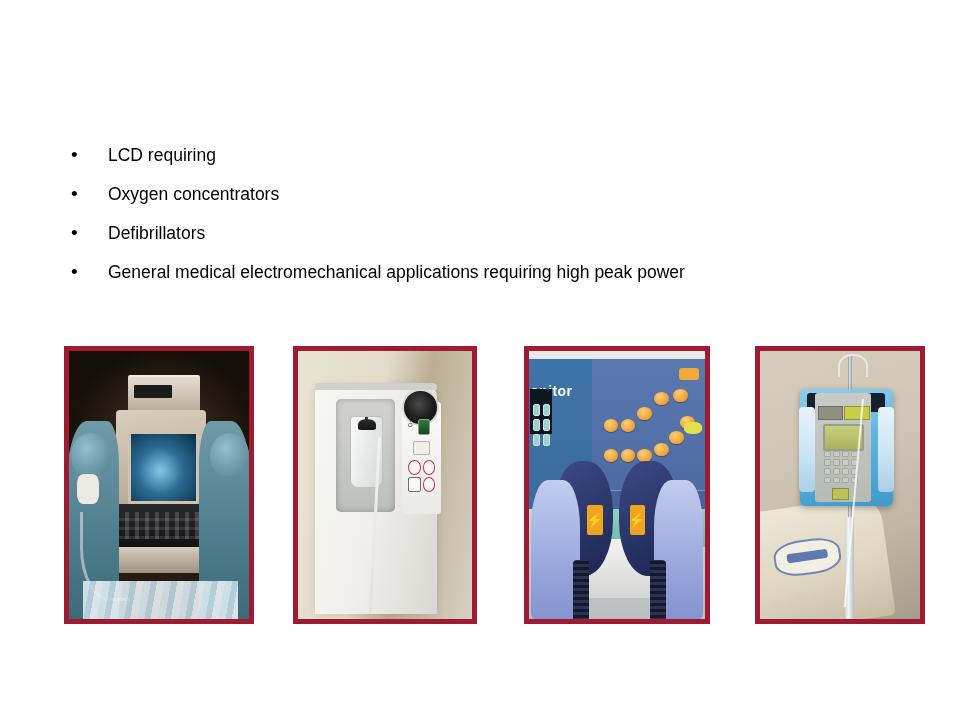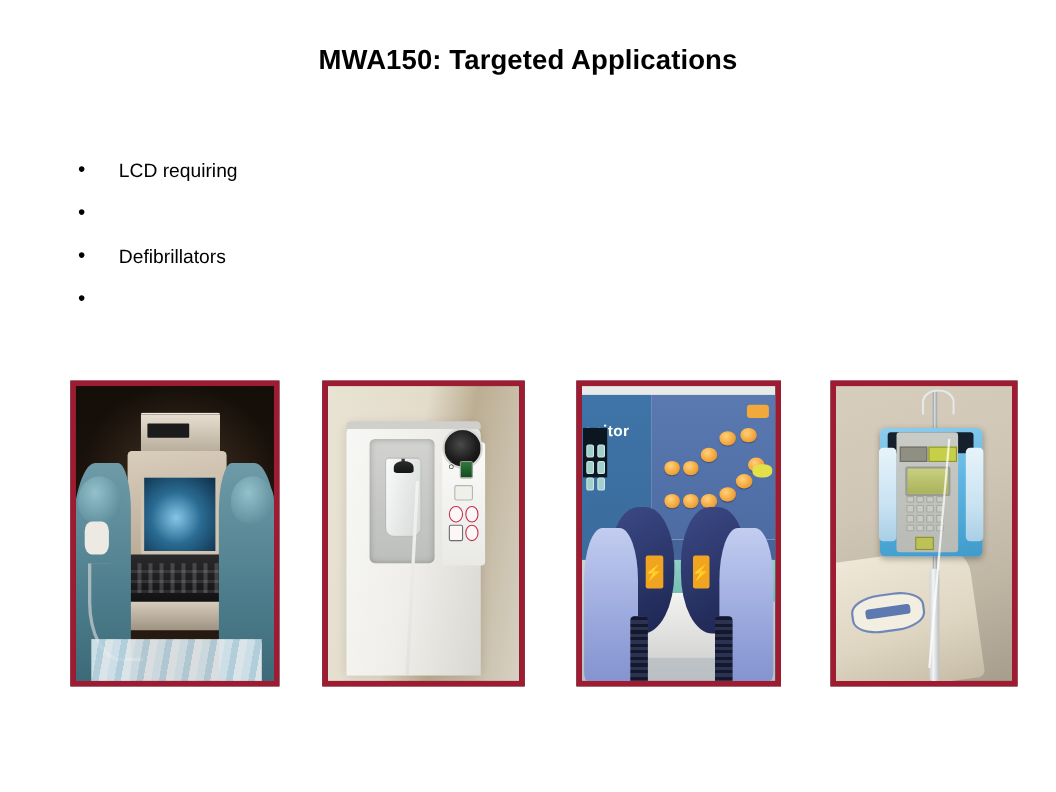--- a/index.html
+++ b/index.html
@@ -403,40 +403,41 @@
     position: absolute; left: 49%; top: 1%; width: 16%; height: 8%;
     border: 2px solid #e6e9ea;
     border-bottom: none; border-radius: 50% 50% 0 0;
   }
 </style>
 </head>
 <body>
 
 <div class="slide">
 
-  <div class="slide-title">MWA150: Targeted Applications</div>
 
   <div class="bullets">
 
     <div class="bullet-row">
       <span class="bullet-marker">•</span>
       <span class="bullet-text">LCD requiring</span>
     </div>
 
     <div class="bullet-row">
       <span class="bullet-marker">•</span>
+      <span class="bullet-text">Oxygen concentrators</span>
     </div>
 
     <div class="bullet-row">
       <span class="bullet-marker">•</span>
       <span class="bullet-text">Defibrillators</span>
     </div>
 
     <div class="bullet-row">
       <span class="bullet-marker">•</span>
+      <span class="bullet-text">General medical electromechanical applications requiring high peak power</span>
     </div>
 
   </div>
 
   <div class="photos">
 
     <div class="photo-frame p1">
       <div class="photo-inner">
         <div class="or-topbox"></div>
         <div class="or-cart"></div>

